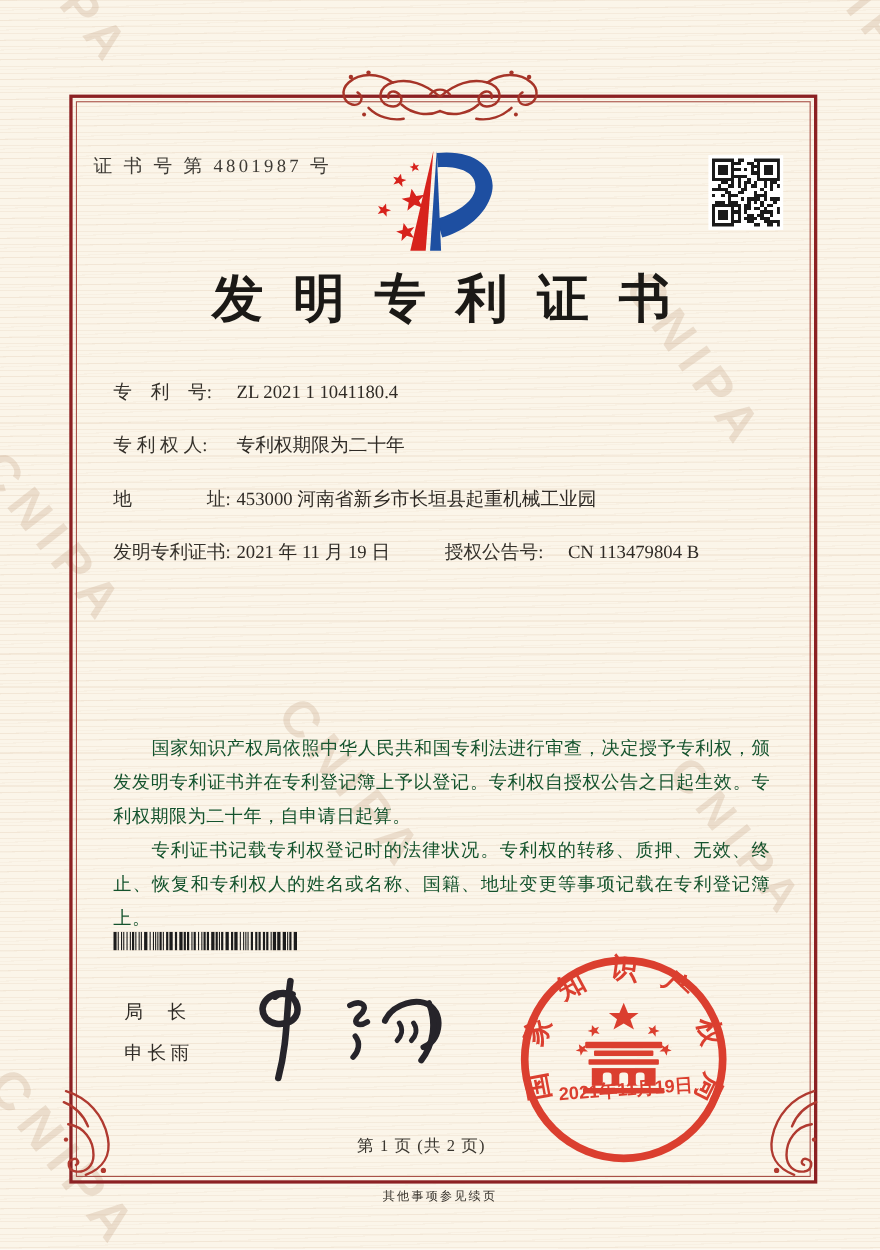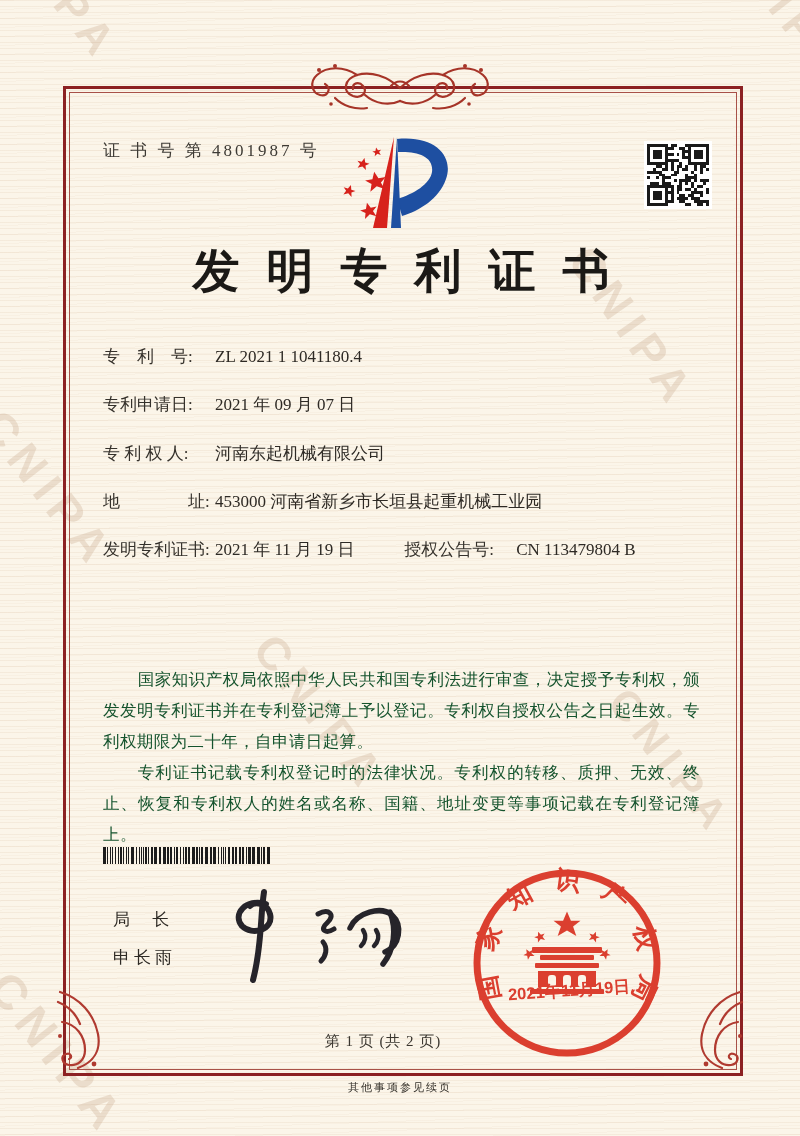--- a/index.html
+++ b/index.html
@@ -20,21 +20,21 @@
   .w7{left:-38px;top:1026px;font-size:48px;}
   
   .frame{position:absolute;left:63px;top:86px;width:674px;height:984px;border:3px solid #8c2123;z-index:2;}
   .frame-inner{position:absolute;inset:3px;border:1px solid #a85148;}
   .ornament-top{position:absolute;left:305px;top:58px;z-index:3;}
   .corner-orn{position:absolute;z-index:3;}
   .orn-bl{left:52px;top:988px;}
   .orn-br{left:686px;top:988px;transform:scaleX(-1);}
   
   .content{position:absolute;inset:0;z-index:4;color:#2f2b26;}
-  .certno{position:absolute;left:103px;top:139px;font-size:17px;letter-spacing:3px;color:#3d3a34;}
+  .certno{position:absolute;left:85px;top:139px;font-size:17px;letter-spacing:3px;color:#3d3a34;}
   .logo{position:absolute;left:340px;top:131px;}
   .qr{position:absolute;left:644px;top:141px;width:68px;height:68px;background:#fff;padding:3px;box-sizing:border-box;}
   .title{position:absolute;left:63px;top:240px;width:674px;text-align:center;font-size:47px;font-weight:600;
          color:#1b1916;letter-spacing:27px;padding-left:29px;box-sizing:border-box;}
   .fields{position:absolute;left:103px;top:345px;width:600px;font-size:17px;}
   .frow{height:48.3px;}
   .flabel{display:inline-block;width:112px;color:#35312b;}
   .fvalue{color:#2e2a25;}
   .gpair1{display:inline-block;width:297px;}
   .paras{position:absolute;left:103px;top:664px;width:597px;font-size:16.5px;line-height:31px;
@@ -266,24 +266,21 @@
         <rect x="2" y="16" width="3" height="3" fill="#1a1a1a"></rect>
       </svg>
 
     <div class="title">发明专利证书</div>
 
     <div class="fields">
       <div class="frow">
         <span class="flabel">专　利　号:</span><span class="fvalue">ZL 2021 1 1041180.4</span>
       </div>
       <div class="frow">
-        <span class="flabel">专利申请日:</span><span class="fvalue">2021 年 09 月 07 日</span>
-      </div>
-      <div class="frow">
-        <span class="flabel">专 利 权 人:</span><span class="fvalue">河南东起机械有限公司</span>
+        <span class="flabel">专 利 权 人:</span><span class="fvalue">专利权期限为二十年</span>
       </div>
       <div class="frow">
         <span class="flabel">地　　　　址:</span><span class="fvalue">453000 河南省新乡市长垣县起重机械工业园</span>
       </div>
       <div class="frow">
         <span class="gpair1">
           <span class="flabel">发明专利证书:</span><span class="fvalue">2021 年 11 月 19 日</span>
         </span>
         <span>
           <span class="flabel">授权公告号:</span><span class="fvalue">CN 113479804 B</span>

